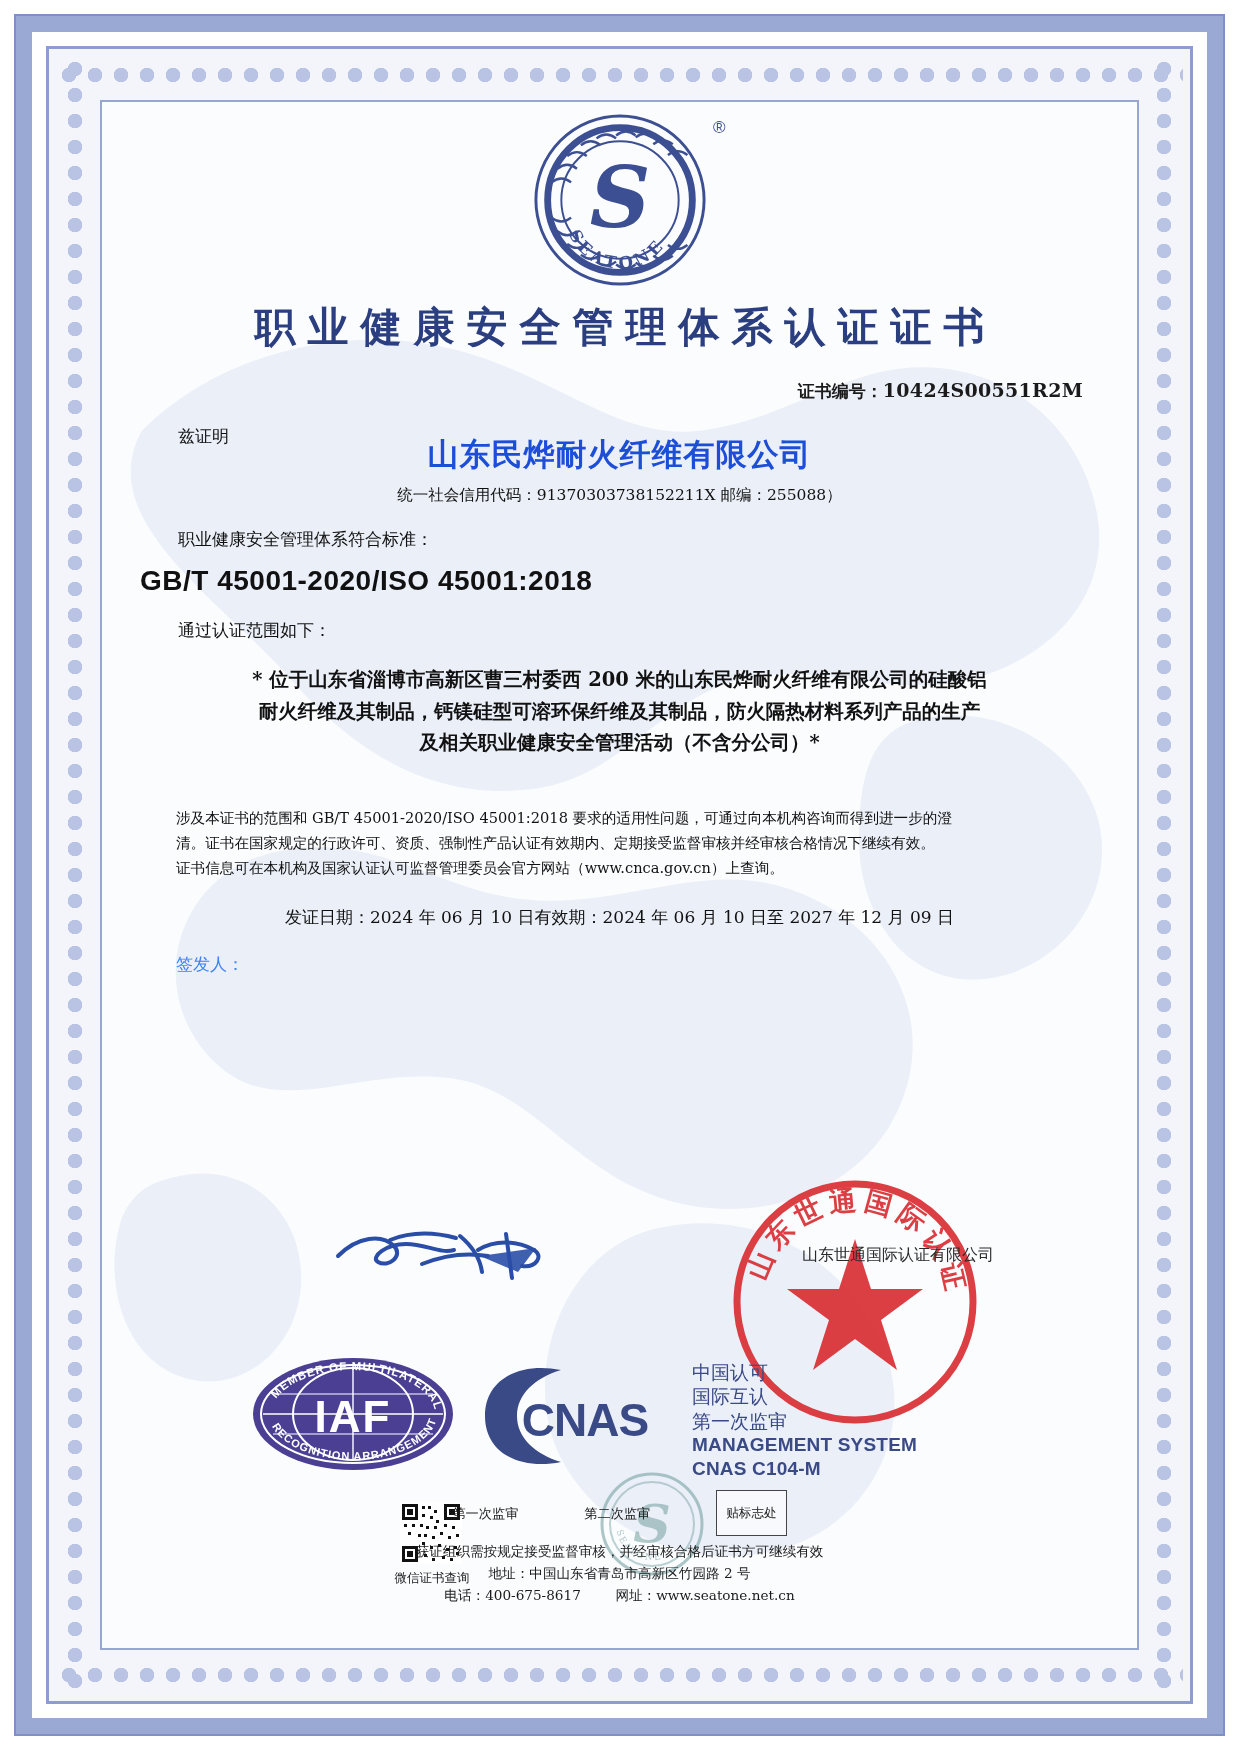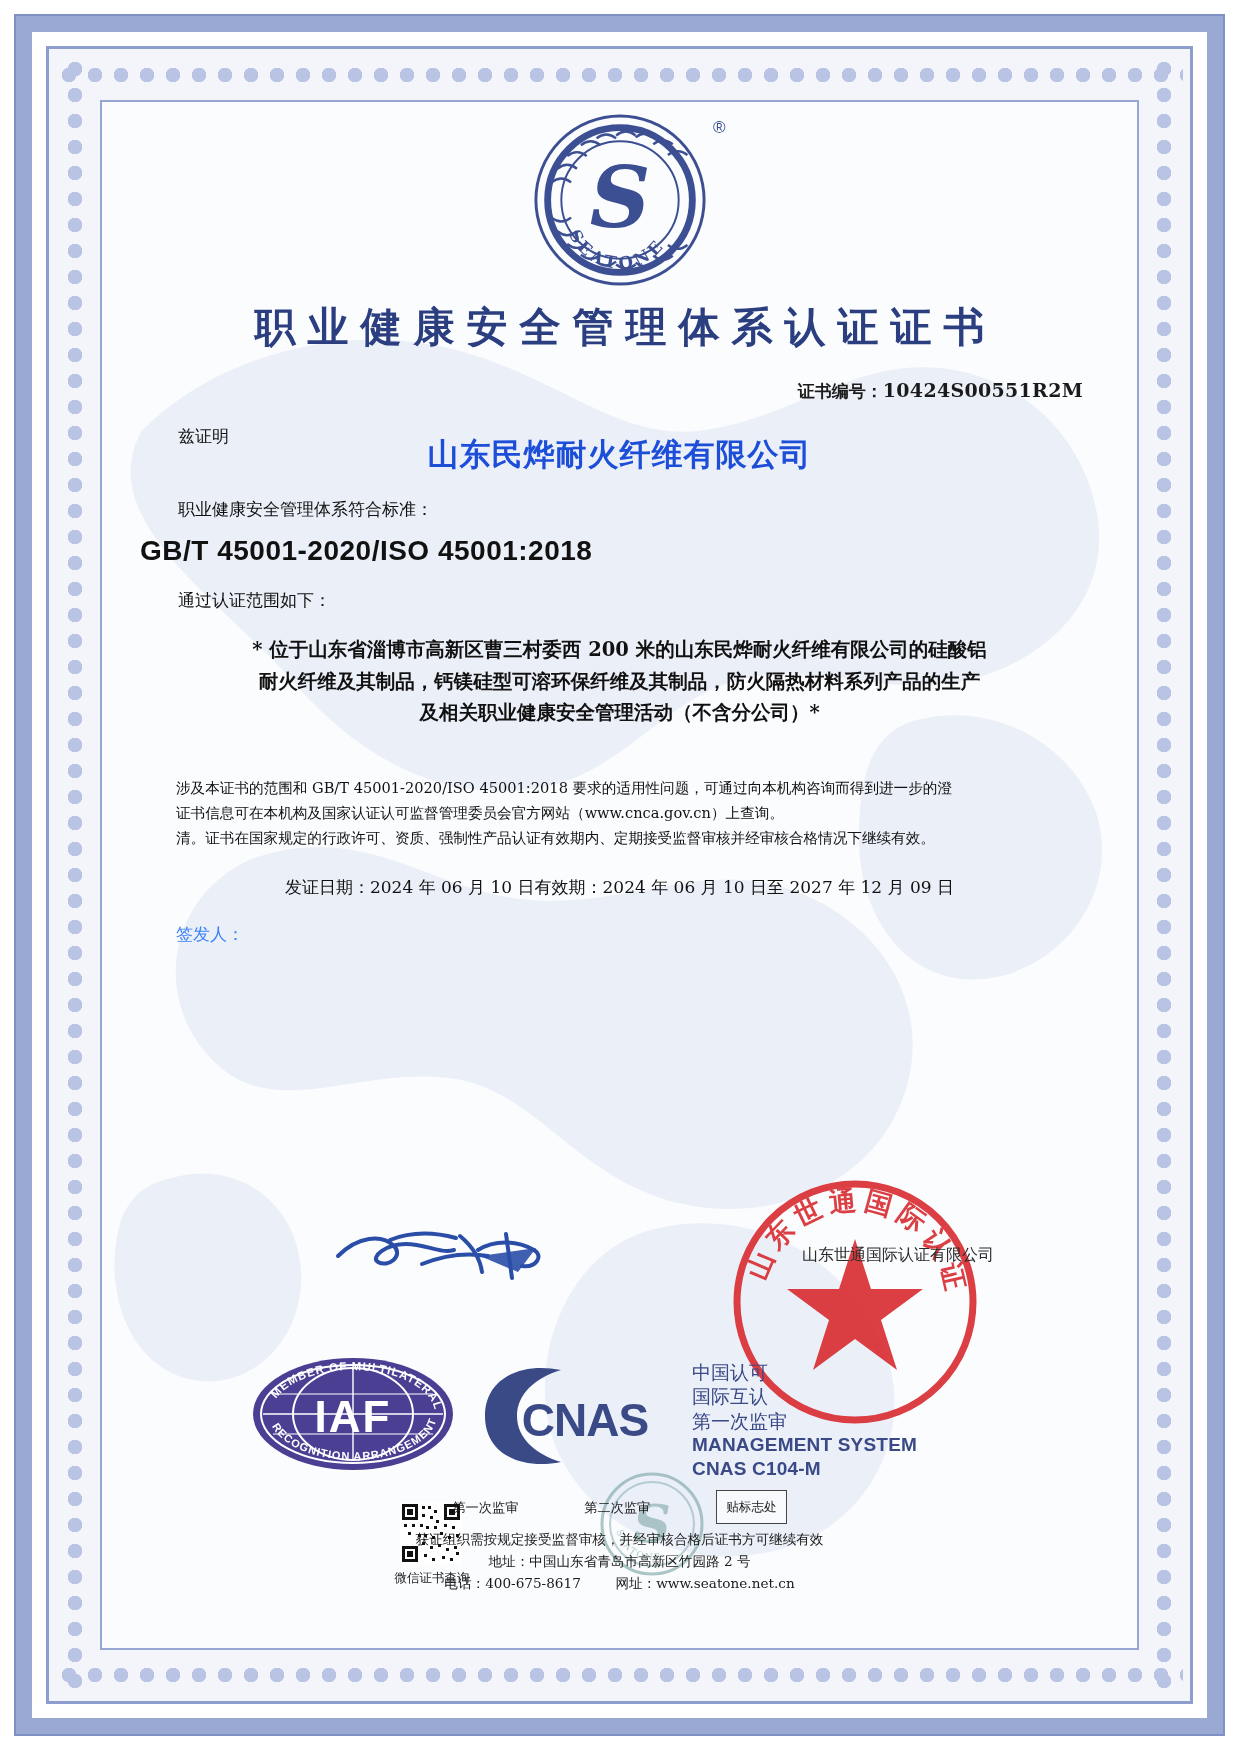--- a/index.html
+++ b/index.html
@@ -315,21 +315,21 @@
   }
   .audit-row {
     display: flex;
     justify-content: center;
     gap: 66px;
     align-items: center;
     margin-bottom: 4px;
   }
   .audit-box {
     border: 1px solid #444;
-    padding: 6px 9px;
+    padding: 12px 9px;
     font-size: 12.6px;
     background: rgba(255,255,255,0.6);
   }
   .audit-label { font-size: 13.2px; }
 
   .watermark-seal {
     position: absolute;
     left: 496px;
     top: 1368px;
     width: 108px;
@@ -402,36 +402,37 @@
       <div class="cert-title">职业健康安全管理体系认证证书</div>
 
       <div class="cert-no">
         <span class="label">证书编号：</span><span class="value">10424S00551R2M</span>
       </div>
 
       <div class="lead">兹证明</div>
 
       <div class="company">山东民烨耐火纤维有限公司</div>
 
+      <div class="addr-line second">统一社会信用代码：91370303738152211X 邮编：255088）</div>
 
       <div class="std-label">职业健康安全管理体系符合标准：</div>
       <div class="std-value">GB/T 45001-2020/ISO 45001:2018</div>
 
       <div class="scope-label">通过认证范围如下：</div>
 
       <div class="scope-body">
         <div>* 位于山东省淄博市高新区曹三村委西 200 米的山东民烨耐火纤维有限公司的硅酸铝</div>
         <div>耐火纤维及其制品，钙镁硅型可溶环保纤维及其制品，防火隔热材料系列产品的生产</div>
         <div>及相关职业健康安全管理活动（不含分公司）*</div>
       </div>
 
       <div class="note">
         <div>涉及本证书的范围和 GB/T 45001-2020/ISO 45001:2018 要求的适用性问题，可通过向本机构咨询而得到进一步的澄</div>
+        <div>清。证书在国家规定的行政许可、资质、强制性产品认证有效期内、定期接受监督审核并经审核合格情况下继续有效。</div>
         <div>证书信息可在本机构及国家认证认可监督管理委员会官方网站（www.cnca.gov.cn）上查询。</div>
-        <div>清。证书在国家规定的行政许可、资质、强制性产品认证有效期内、定期接受监督审核并经审核合格情况下继续有效。</div>
       </div>
 
       <div class="dates">
         <span>发证日期：2024 年 06 月 10 日</span>
         <span>有效期：2024 年 06 月 10 日至 2027 年 12 月 09 日</span>
       </div>
 
       <div class="signer">签发人：</div>
     </div>
 

